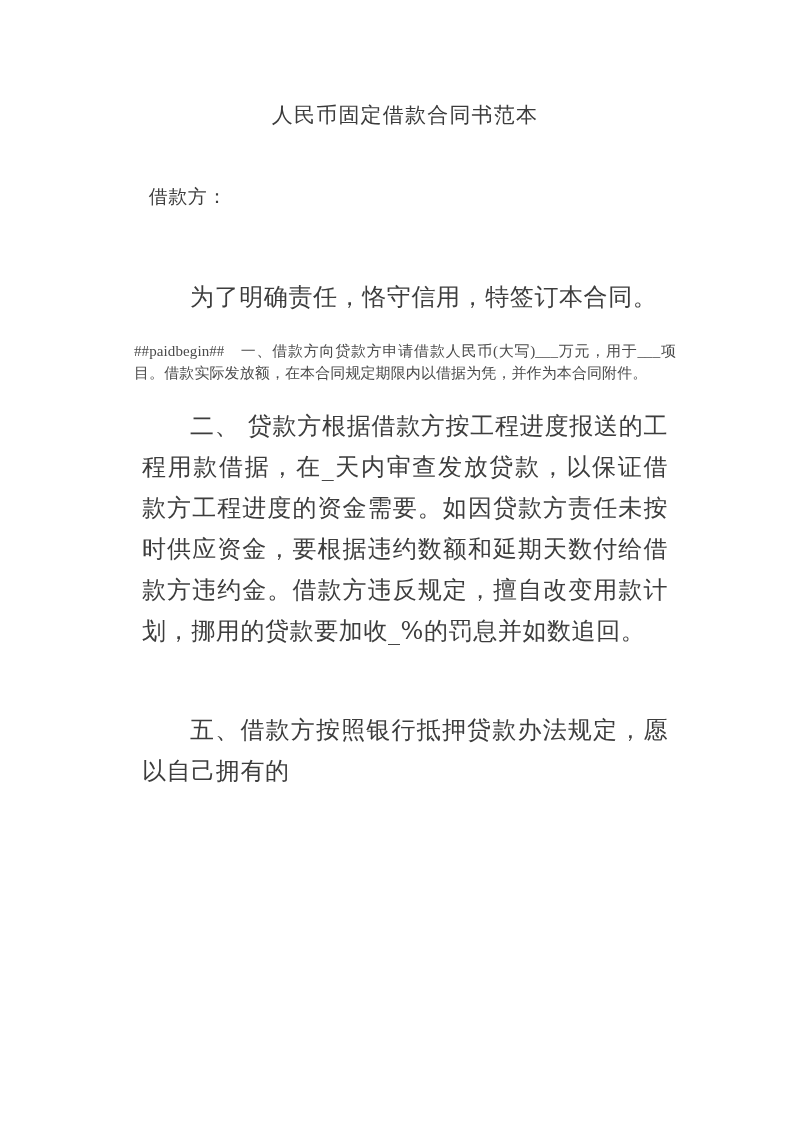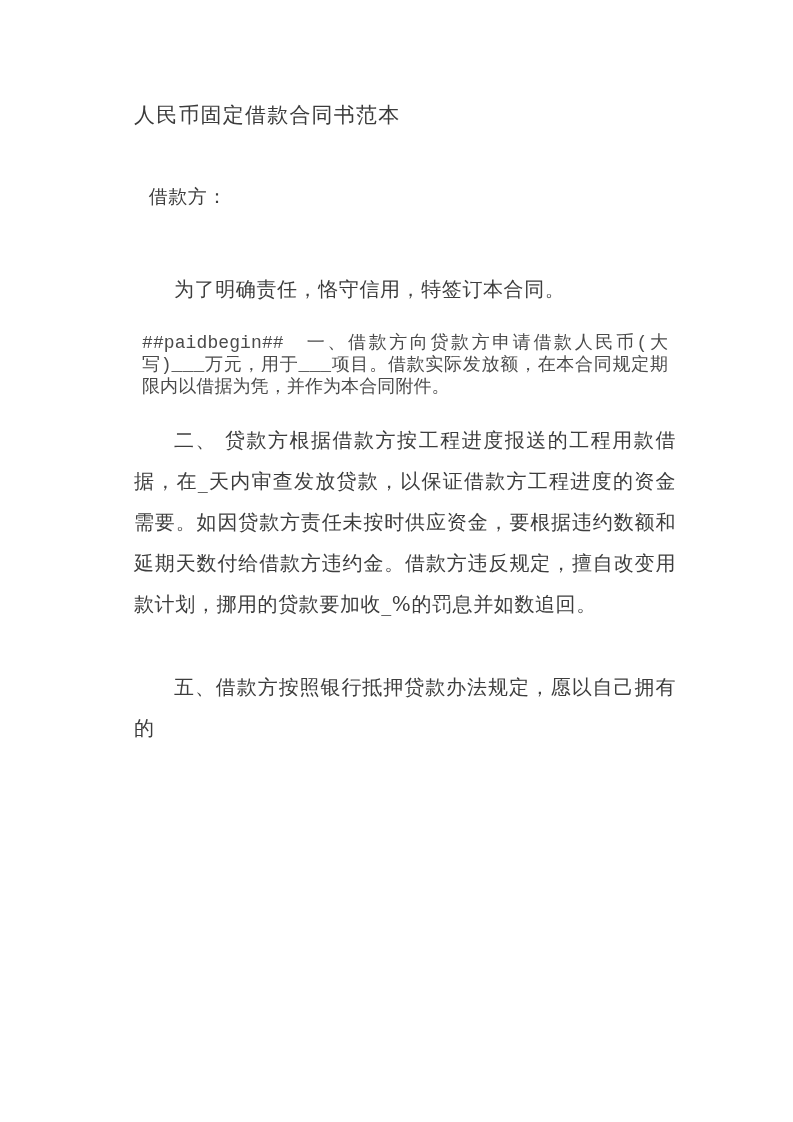--- a/index.html
+++ b/index.html
@@ -23,54 +23,55 @@
     padding: 0;
     overflow: hidden;
   }
   .doc-body {
     position: absolute;
     left: 134px;
     top: 0;
     width: 542px;
   }
   .doc-title {
+    text-align: center;
     font-family: "DejaVu Serif", serif;
     font-size: 21px;
     line-height: 30px;
     color: #3b3b3b;
     letter-spacing: 1.2px;
     margin-top: 100px;
     margin-bottom: 0;
     font-weight: normal;
   }
   .para {
-    font-size: 20px;
+    font-size: 24px;
     line-height: 41px;
     color: #3d3d3d;
     text-align: justify;
     text-justify: inter-ideograph;
     letter-spacing: 0.6px;
-    margin: 0;
+    margin: 8px;
   }
   .para.indent {
     text-indent: 2em;
   }
   .spacer-lg { height: 38px; }
   .spacer-sm { height: 22px; }
   .spacer-xs { height: 14px; }
 
   .para-small {
-    font-size: 18px;
+    font-size: 15px;
     line-height: 22px;
     color: #4a4a4a;
     text-align: justify;
     text-justify: inter-ideograph;
     letter-spacing: 0.1px;
-    margin: 8px;
-    font-family: Liberation Mono, monospace;
+    margin: 0;
+    font-family: Liberation Serif, serif;
   }
   .label-line {
     font-size: 19px;
     line-height: 41px;
     color: #3d3d3d;
     letter-spacing: 0.6px;
     margin: 8px;
     text-indent: 0.35em;
   }
 </style>

